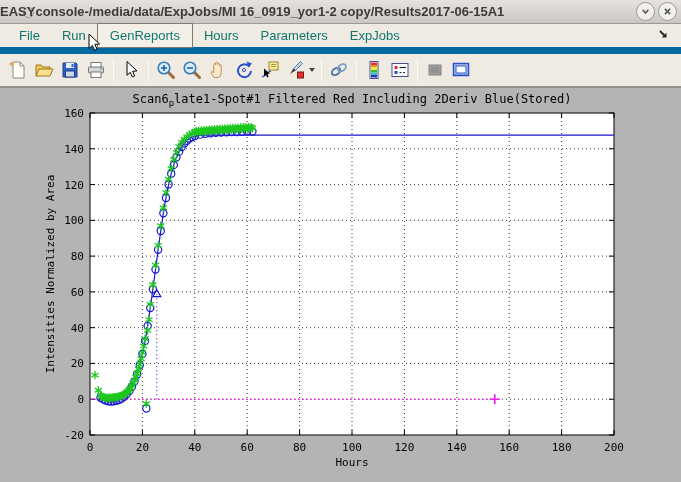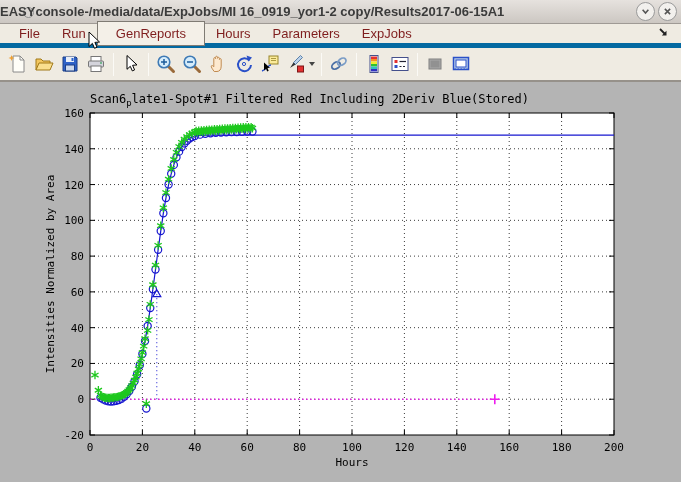--- a/index.html
+++ b/index.html
@@ -12,41 +12,41 @@
     border-bottom:1px solid #9f9a95; }
   .titlebar-title { position:absolute; left:0; right:0; top:4px; text-align:left;
     font-size:13px; font-weight:bold; color:#3b3b3b; white-space:nowrap; }
   .win-icon-circle { position:absolute; left:23px; top:7px; width:11px; height:11px;
     border:1px solid #8f8f8f; border-radius:50%; background:#d8d4d0; }
   .winbtns { position:absolute; right:4px; top:2px; display:flex; gap:3px; }
   .winbtn { width:19px; height:19px; border-radius:50%; background:#f2f0ed;
     border:1px solid #9a9a9a; display:flex; align-items:center; justify-content:center; }
 
   
-  .menubar { height:24px; background:#efebe2; border-bottom:5px solid #0369a1;
-    display:flex; align-items:center; padding:0 8px; font-size:13px; color:#7f1d1d; }
+  .menubar { height:30px; background:#efebe2; border-bottom:7px solid #0369a1;
+    display:flex; align-items:center; padding:0 8px; font-size:13px; color:#0f766e; }
   .menu-item { padding:5px 11px; position:relative; }
-  .menu-item.active { border:1px solid #7f7b74; padding:4px 18px; background:#f4f0e8; }
+  .menu-item.active { border:1px solid #7f7b74; padding:4px 12px; background:#f4f0e8; }
   .menu-overflow { margin-left:auto; padding-right:4px; }
   .cursor-overlay { position:absolute; left:-11px; top:9px; width:14px; height:20px; z-index:9; }
 
   
   .toolbar { height:34px; background:#efebe2; border-bottom:2px solid #96918a;
     display:flex; align-items:center; padding:0 5px; }
   .tbtn { width:26px; height:26px; display:flex; align-items:center; justify-content:center;
     border:1px solid transparent; }
   .tbtn svg { width:22px; height:22px; }
   .tsep { width:1px; height:23px; background:#c6c2ba; border-right:1px solid #fbfaf6; margin:0 4px; }
   .caret { width:0; height:0; border-left:3.5px solid transparent; border-right:3.5px solid transparent;
     border-top:4px solid #444; margin:0 2px 0 0; }
 
   
   .figure { position:absolute; top:88px; left:0; width:681px; height:394px; background:#b4b4b4; }
   .figure svg.plot { position:absolute; left:0; top:0; }
-  .fig-title { position:absolute; top:4px; left:90px; width:524px; 
+  .fig-title { position:absolute; top:4px; left:90px; width:524px; text-align:center;
     font-family:"DejaVu Sans Mono", monospace; font-size:12px; color:#000; white-space:nowrap; }
   .fig-title sub { font-size:9px; }
 </style>
 </head>
 <body>
 
 <div class="window">
 
   <div class="titlebar">
     <span class="win-icon-circle"></span>

